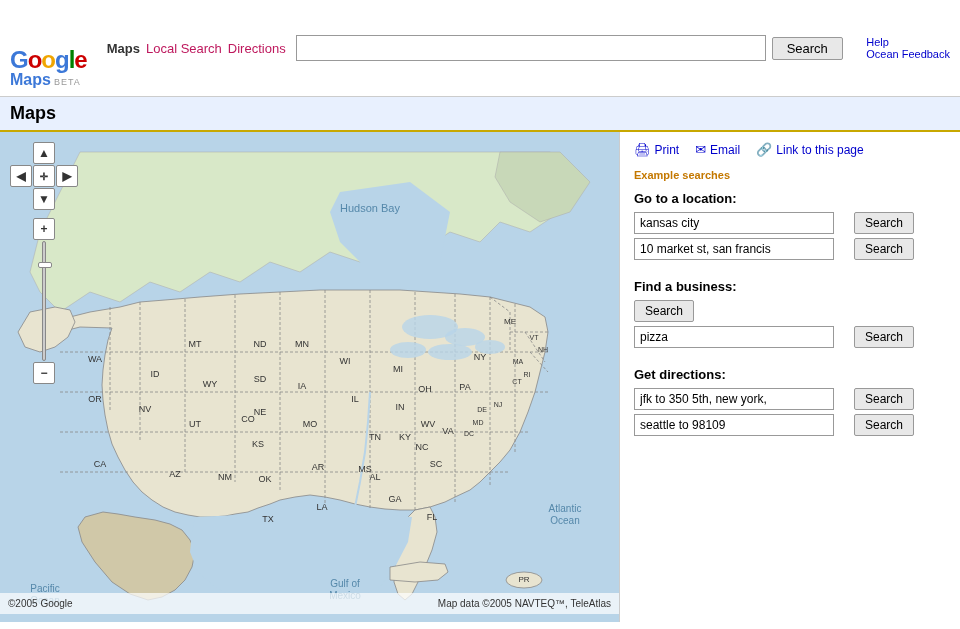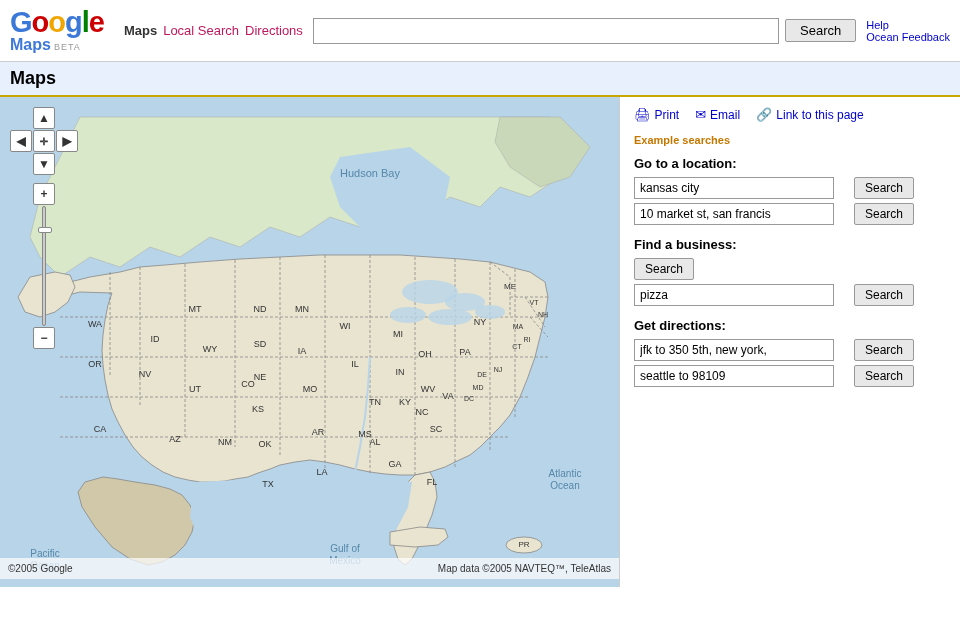--- a/index.html
+++ b/index.html
@@ -13,23 +13,24 @@
       border-bottom: 1px solid #ccc;
       background: #fff;
     }
     #logo-area {
       display: flex;
       flex-direction: column;
       margin-right: 20px;
       line-height: 1;
     }
     #logo-google {
-      font-size: 29px;
+      font-size: 24px;
       font-weight: bold;
       letter-spacing: -1px;
+      margin-top: 40px;
     }
     .g-blue { color: #3c78d8; }
     .g-red { color: #cc0000; }
     .g-yellow { color: #f0a500; }
     .g-green { color: #008000; }
     #logo-maps-line {
       display: flex;
       align-items: baseline;
       gap: 3px;
     }
@@ -238,21 +239,21 @@
     }
     .example-search-btn {
       background: #e8e8e8;
       border: 1px solid #999;
       padding: 2px 10px;
       font-size: 12px;
       cursor: pointer;
       height: 22px;
       border-radius: 2px;
     }
-    .section-gap { margin-bottom: 12px; }
+    .section-gap { margin-bottom: 19px; }
 
     #drag-info {
       font-size: 12px;
       color: #333;
       margin-top: 10px;
       line-height: 1.5;
     }
     #drag-info a { color: #00c; }
   </style>
 </head>

